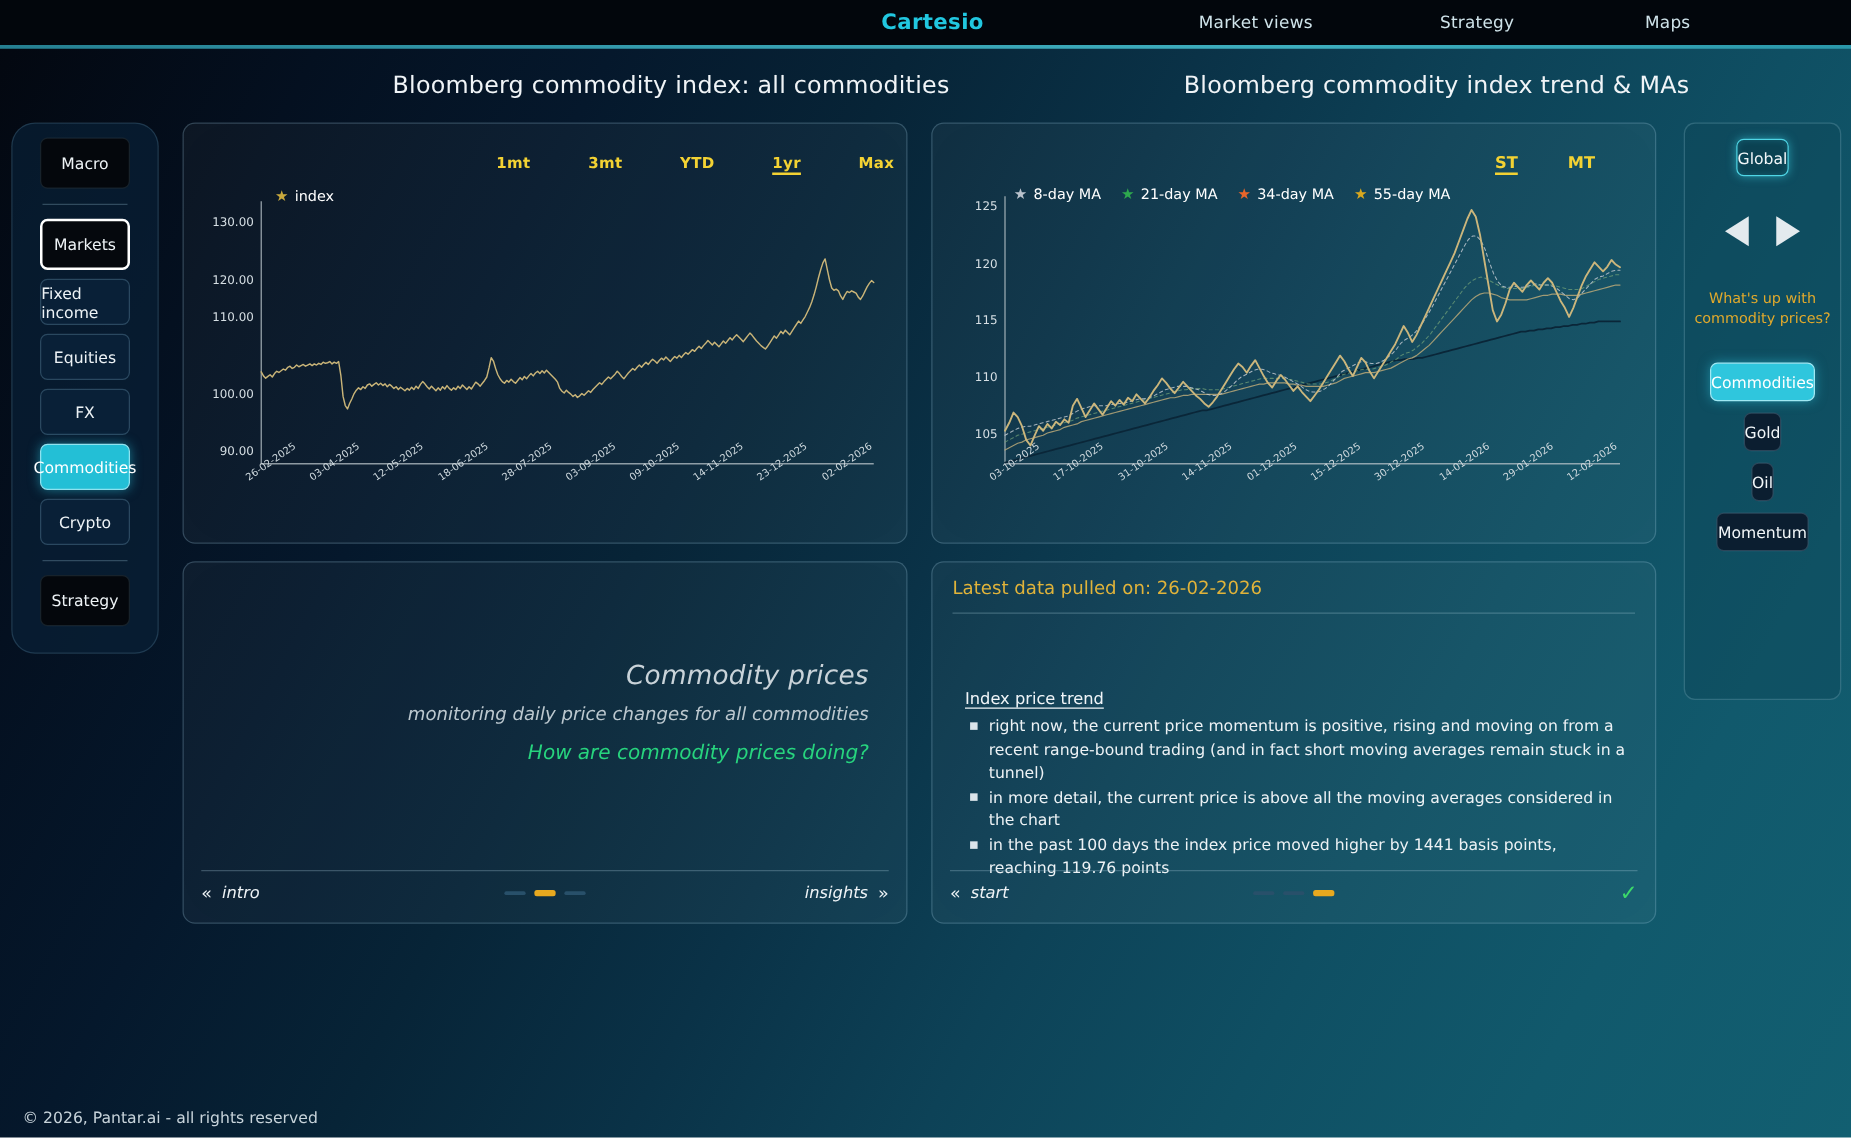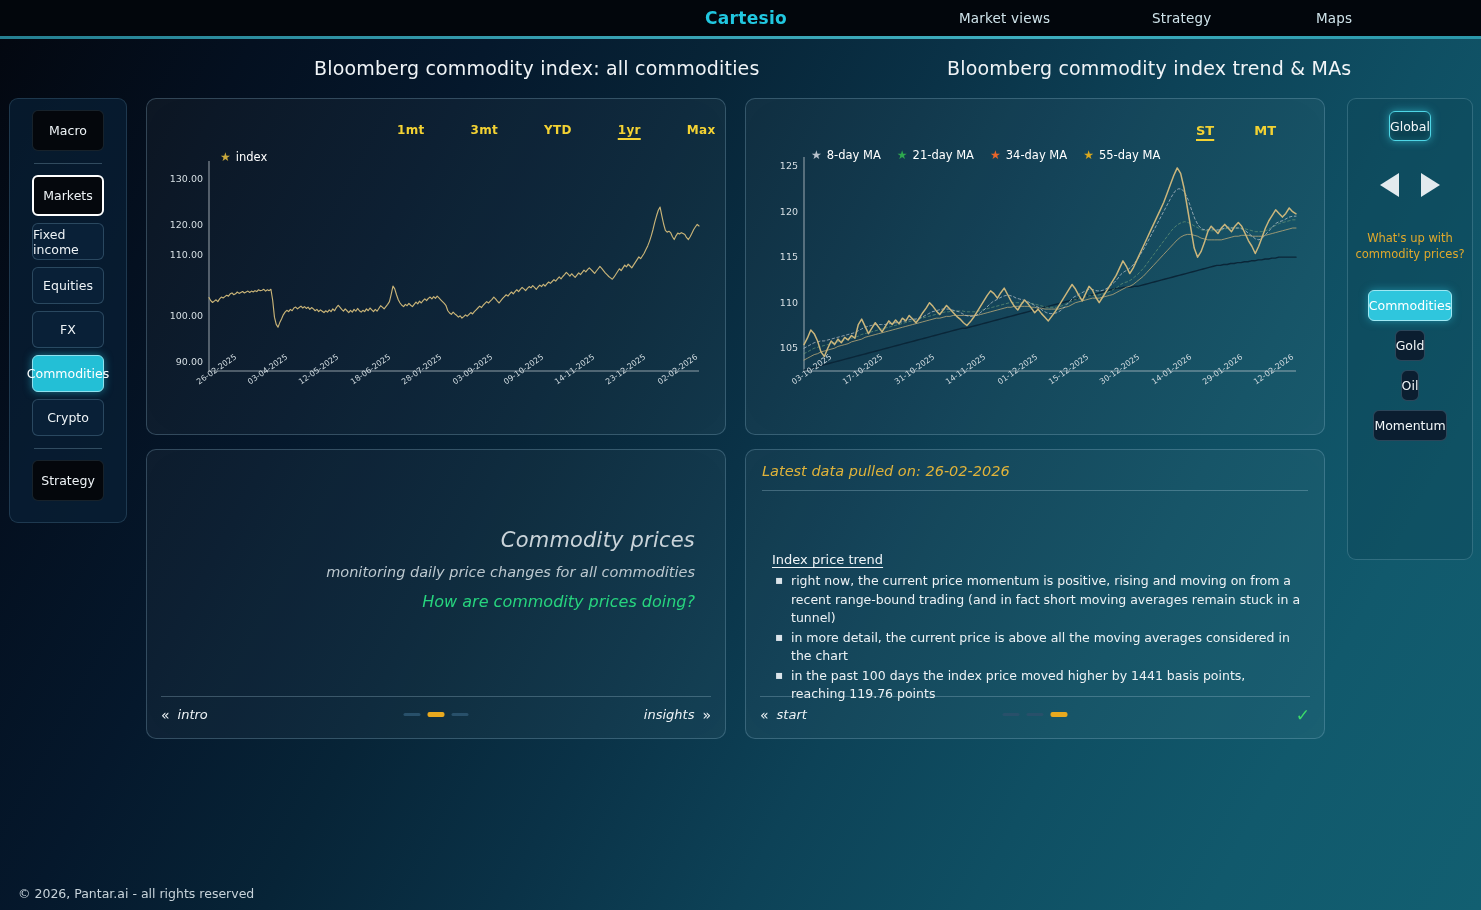--- a/index.html
+++ b/index.html
@@ -67,21 +67,21 @@
   }
   .chart-title.left  { top: 57px; left: 314px; }
   .chart-title.right { top: 57px; left: 947px; }
 
   
   .lsidebar {
     position: absolute; left: 9px; top: 98px;
     width: 118px; height: 425px;
     background: rgba(9,32,54,.72);
     border: 1px solid rgba(120,170,195,.22);
-    border-radius: 9px;
+    border-radius: 19px;
     padding: 11px 22px;
     display: flex; flex-direction: column; gap: 0px;
     z-index: 20;
   }
   .lbtn {
     height: 37px;
     border-radius: 6px;
     display: flex; align-items: center; justify-content: center;
     font-size: 12.5px;
     color: #eef3f6;
@@ -278,21 +278,21 @@
   }
   .dot  { width: 17px; height: 3px; background: #28506a; border-radius: 2px; cursor: pointer; }
   .dot.on { background: #e8a91f; height: 5px; }
   .check { position: absolute; right: 0; color: #3cd96a; font-size: 17px; }
 
   
   .pulled {
     position: absolute; top: 13px; left: 16px; right: 16px;
     padding-bottom: 11px;
     border-bottom: 1px solid rgba(165,200,215,.32);
-    font-size: 14.5px; font-style: italic;
+    font-size: 14.5px; 
     color: #e0b33a;
   }
   .sect {
     position: absolute; left: 26px; right: 22px;
   }
   .sect h4 {
     font-size: 13px; font-weight: normal;
     color: #f0f5f8;
     text-decoration: underline;
     text-underline-offset: 3px;

